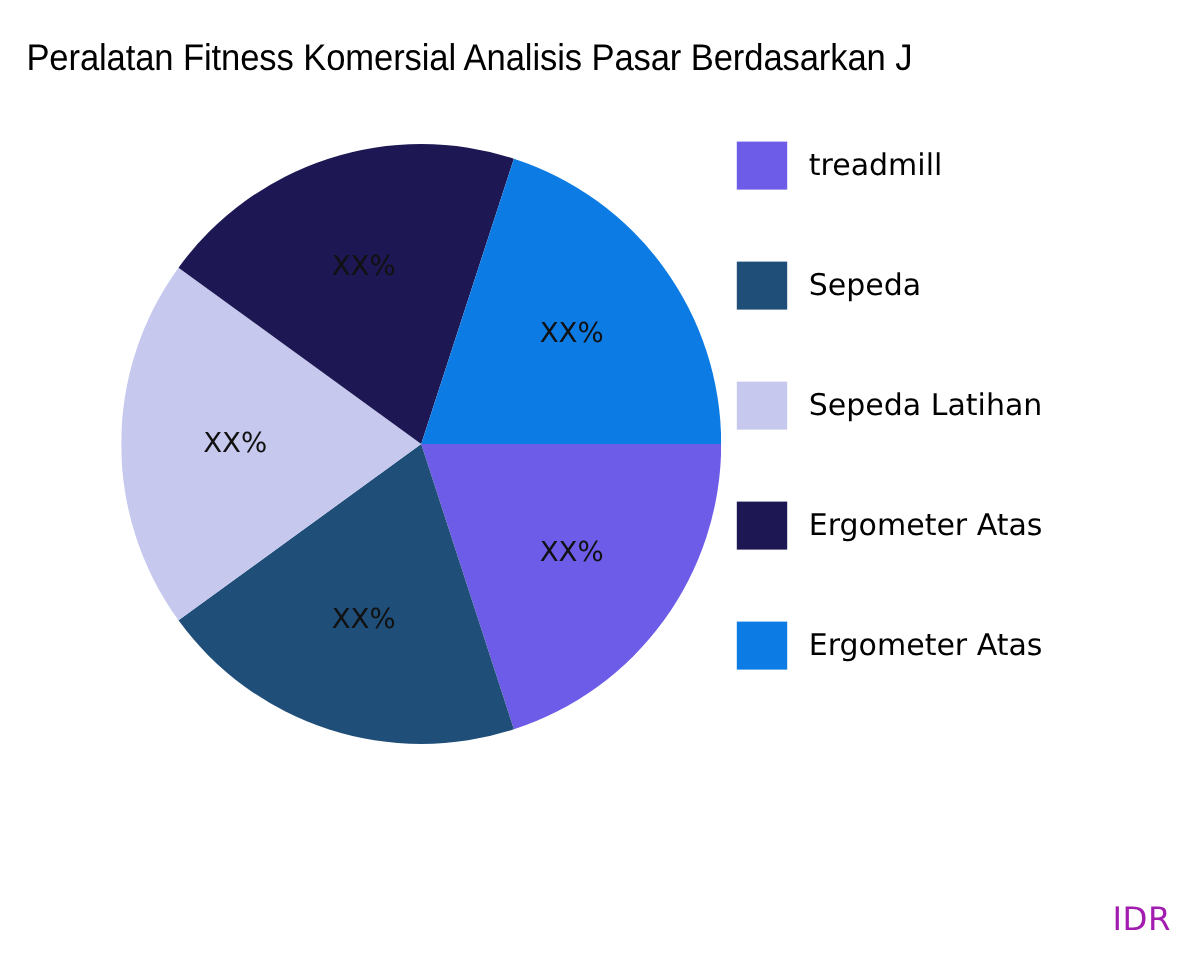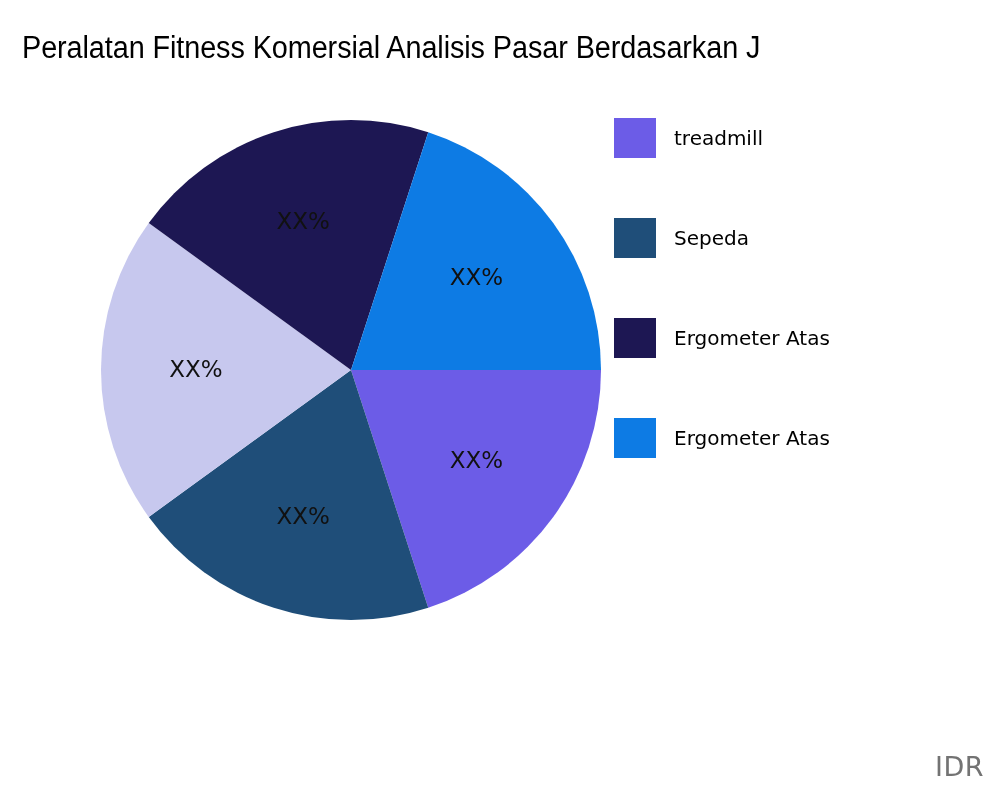--- a/index.html
+++ b/index.html
@@ -73,33 +73,33 @@
     width: 42px;
     height: 40px;
   }
   .legend-label {
     position: absolute;
     left: 60px;
     top: 0;
     height: 56px;
     line-height: 56px;
     font-family: "DejaVu Sans", sans-serif;
-    font-size: 20px;
+    font-size: 25px;
     color: #000000;
     white-space: nowrap;
   }
 
   
   #watermark {
     position: absolute;
-    right: 16px;
+    right: 24px;
     bottom: 18px;
     font-family: "DejaVu Sans", sans-serif;
     font-size: 27px;
-    color: #737373;
+    color: #a21caf;
     letter-spacing: 0.5px;
   }
 </style>
 </head>
 <body>
 
 <div id="chart-title">Peralatan Fitness Komersial Analisis Pasar Berdasarkan J</div>
 
 <div id="pie-wrap">
   <svg id="pie-svg" viewBox="0 0 500 500">
@@ -123,20 +123,24 @@
 <div id="legend">
     <div class="legend-row">
       <span class="legend-swatch" style="background: rgb(108, 92, 231);"></span>
       <span class="legend-label">treadmill</span>
     </div>
     <div class="legend-row">
       <span class="legend-swatch" style="background: rgb(31, 78, 121);"></span>
       <span class="legend-label">Sepeda</span>
     </div>
     <div class="legend-row">
+      <span class="legend-swatch" style="background: rgb(199, 200, 238);"></span>
+      <span class="legend-label">Sepeda Latihan</span>
+    </div>
+    <div class="legend-row">
       <span class="legend-swatch" style="background: rgb(29, 23, 83);"></span>
       <span class="legend-label">Ergometer Atas</span>
     </div>
     <div class="legend-row">
       <span class="legend-swatch" style="background: rgb(13, 123, 228);"></span>
       <span class="legend-label">Ergometer Atas</span>
     </div>
   </div>
 
 <div id="watermark">IDR</div>

